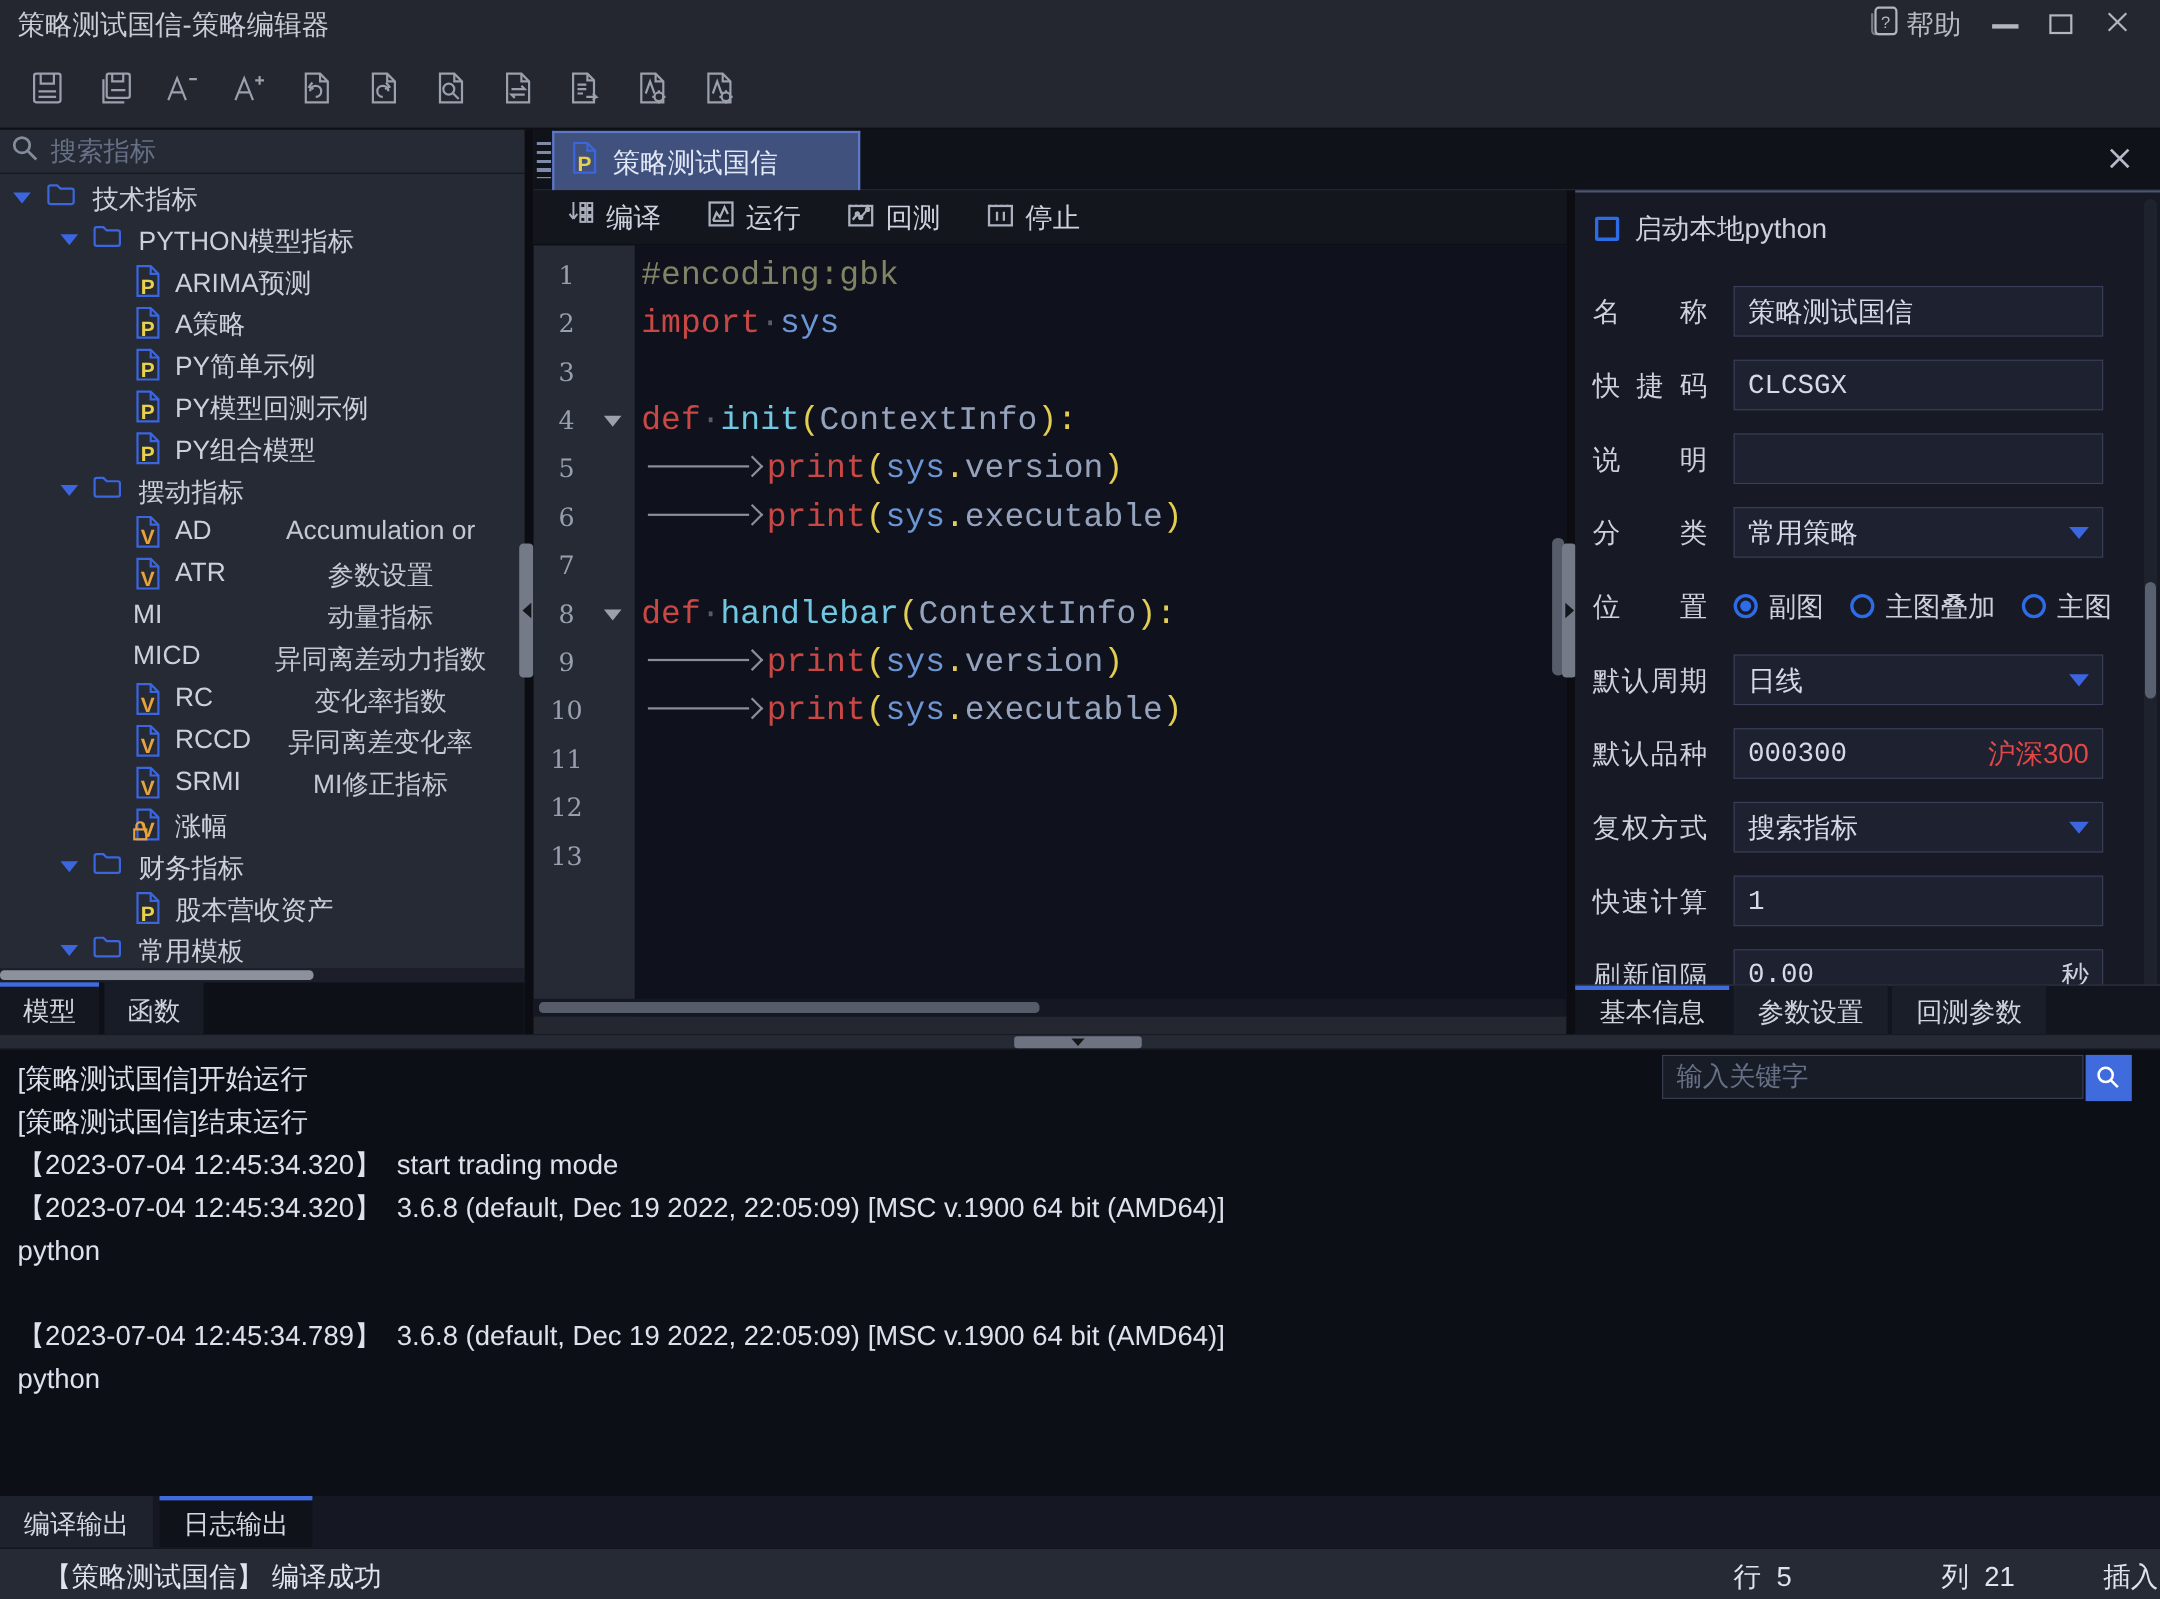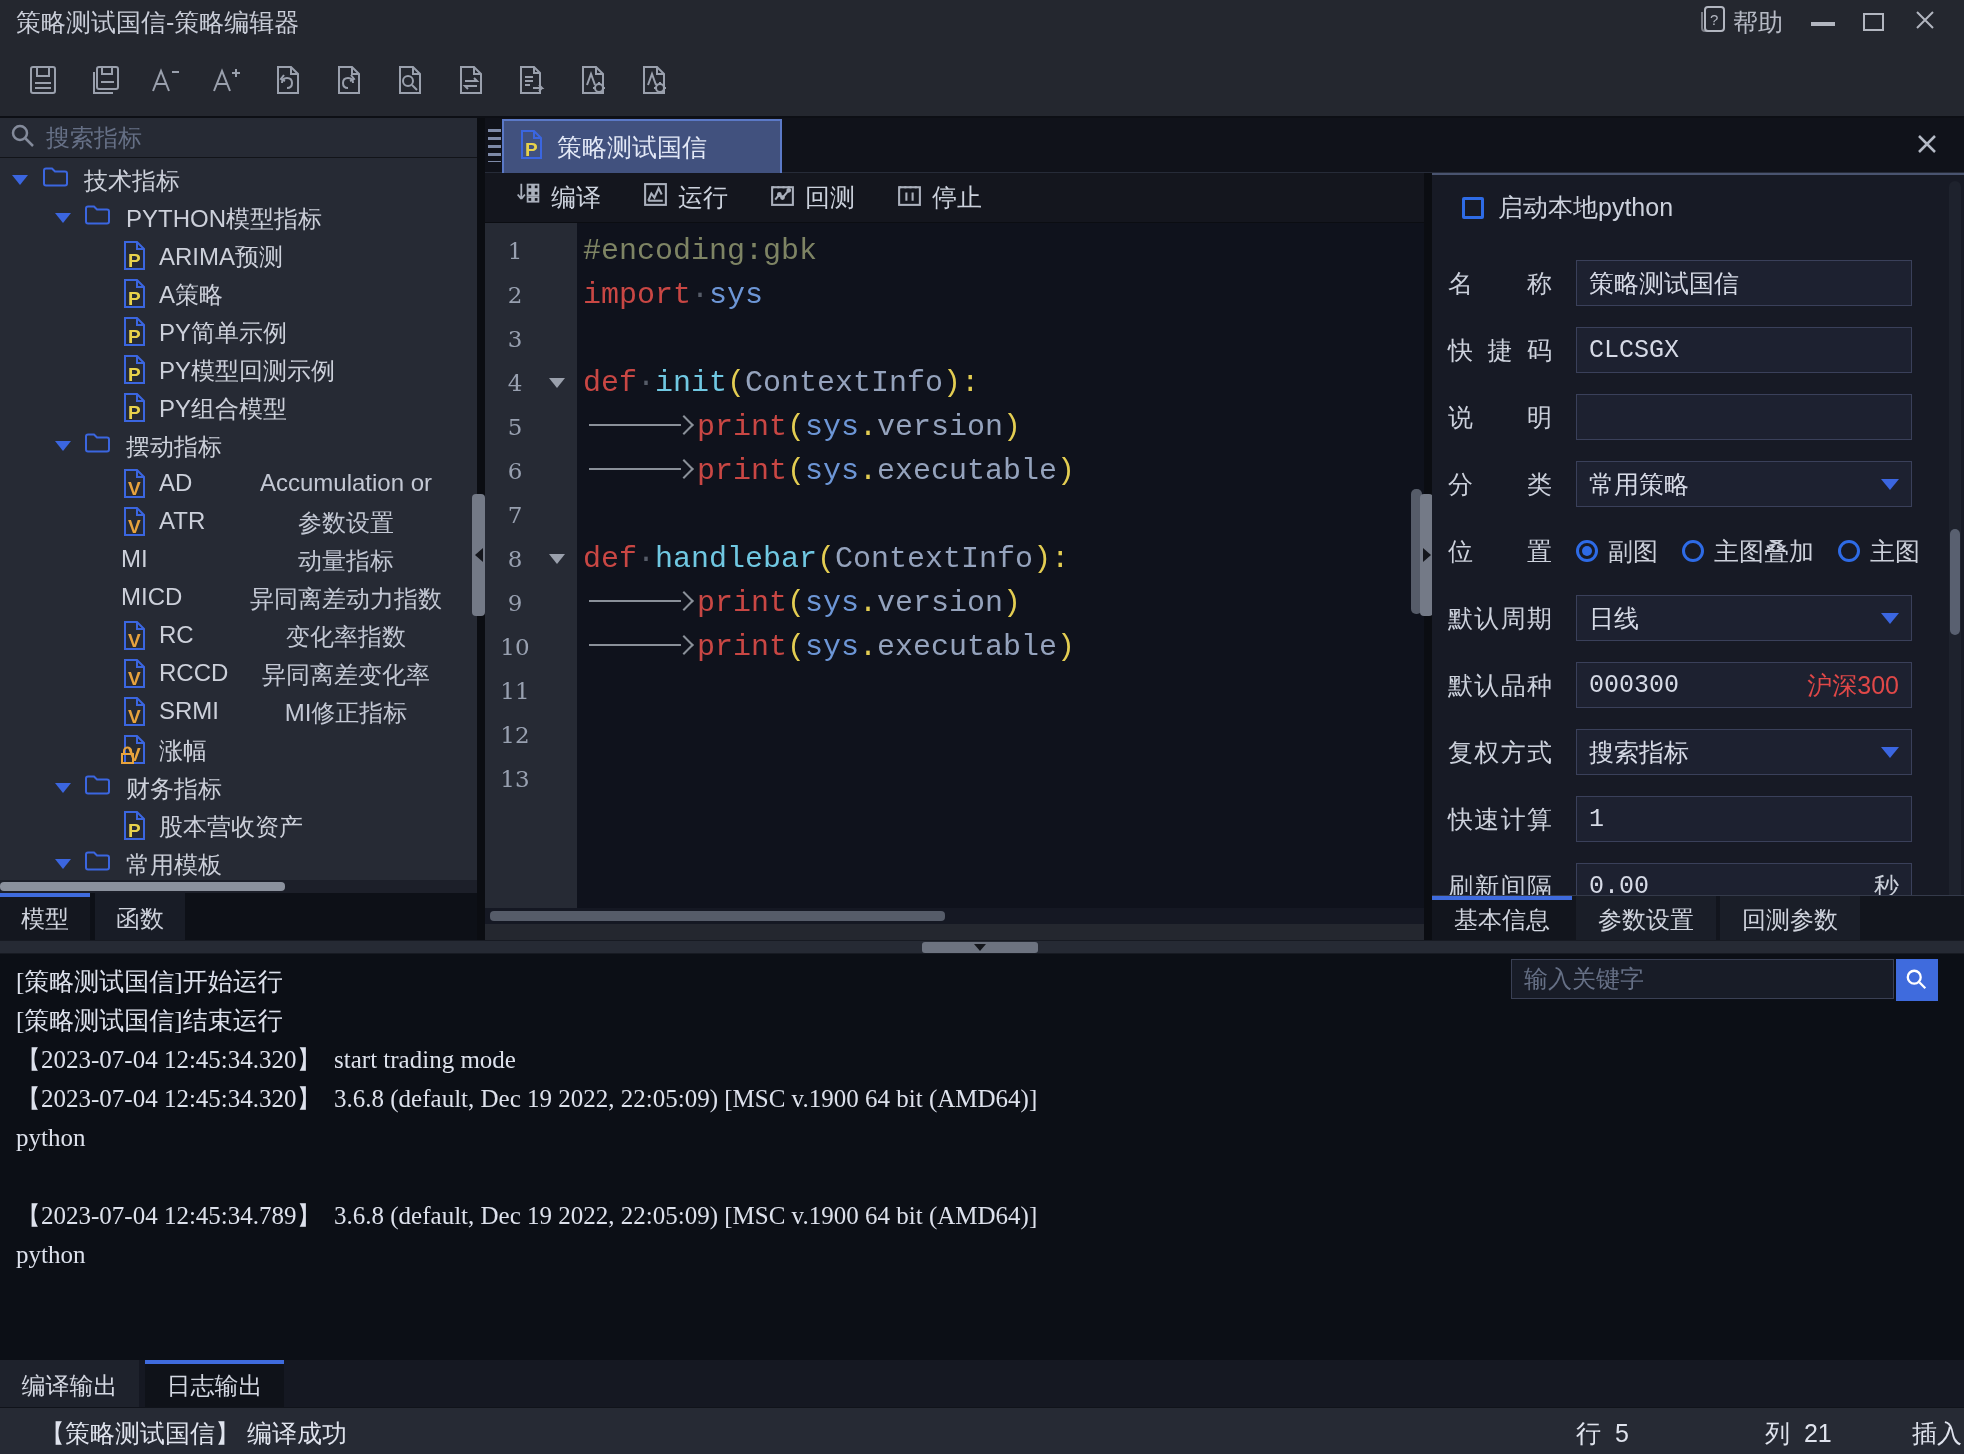--- a/index.html
+++ b/index.html
@@ -75,21 +75,21 @@
   .cm{color:#7e8464}.kw{color:#c94744}.mod{color:#6d96d6}.id{color:#95a3bd}.fn{color:#70c8e2}.pt{color:#e3cd52}.wsdot{color:#565c68}
   .tabarrow{display:inline-block;width:112px;height:30px;position:relative;vertical-align:-5px;margin-right:2px}
   .tabarrow::before{content:"";position:absolute;left:6px;right:14px;top:14px;border-top:2px solid #8a9099}
   .tabarrow::after{content:"";position:absolute;right:4px;top:8px;width:12px;height:12px;border-right:2px solid #8a9099;border-top:2px solid #8a9099;transform:rotate(45deg)}
   #ed-vscroll{position:absolute;right:2px;top:266px;width:11px;height:125px;background:#565c69;border-radius:5px}
   #ed-hscroll{position:absolute;left:0;bottom:0;width:939px;height:16px;background:#151823}
   #ed-hscroll .thumb{position:absolute;left:5px;top:3px;width:455px;height:10px;background:#565c69;border-radius:4px}
 
   
   #panel{position:absolute;left:1432px;top:173px;width:532px;height:767px;background:#171a25;border-top:2px solid #4a5470}
-  #panel-check{margin:16px 0 0 30px;display:flex;align-items:center;gap:14px;font-size:25px;color:#ccd1dc}
+  #panel-check{margin:16px 0 0 18px;display:flex;align-items:center;gap:14px;font-size:25px;color:#ccd1dc}
   .checkbox{width:22px;height:22px;border:3px solid #2e6be6;border-radius:2px;background:transparent}
   #panel-form{margin:36px 0 0 16px}
   .prow{position:relative;height:46px;margin-bottom:21px}
   .plabel{position:absolute;left:0;top:0;width:104px;height:46px;display:flex;justify-content:space-between;align-items:center;font-size:25px;color:#ccd1dc}
   .pfield{position:absolute;left:128px;top:0;width:336px;height:46px;background:#1d2130;border:1px solid #3a405a;
     display:flex;align-items:center;padding:0 12px;font-size:25px;color:#d6dae6;white-space:nowrap}
   .pfield.mono .val{font-family:"Liberation Mono","DejaVu Sans Mono",monospace}
   .sel-caret{position:absolute;right:12px;top:17px;width:0;height:0;border-left:9px solid transparent;border-right:9px solid transparent;border-top:11px solid #3b66e0}
   .suffix{position:absolute;right:12px;font-size:25px}
   .radio-row{position:absolute;left:128px;top:0;height:46px;display:flex;align-items:center}
@@ -103,21 +103,21 @@
     background:#1a1e28;border-top:4px solid transparent;color:#d0d4de}
   .p-tab.active{background:#12151d;border-top-color:#3f6bdd}
 
   
   #logarea{position:absolute;left:0;top:954px;width:1964px;height:406px;background:#0c0f16;overflow:hidden}
   #log-search{position:absolute;top:5px;right:26px;display:flex}
   #log-search input{width:383px;height:40px;background:#181c27;border:1px solid #3a4054;color:#c6cbd8;font-size:24px;padding:0 12px;font-family:Liberation Serif, serif}
   #log-search .btn{width:42px;height:42px;background:#3f6bdd;display:flex;align-items:center;justify-content:center;margin-left:2px}
   #log-search .btn svg{stroke:#fff;fill:none;stroke-width:2.5}
   #log-lines{position:absolute;left:16px;top:8px}
-  .lline{height:39px;line-height:39px;font-family:Liberation Serif, serif;font-size:25px;color:#dde1ec;white-space:pre}
+  .lline{height:39px;line-height:39px;font-family:Liberation Sans, sans-serif;font-size:25px;color:#dde1ec;white-space:pre}
 
   
   #outtabs{position:absolute;left:0;top:1360px;width:1964px;height:47px;background:#151822;display:flex}
   .o-tab{width:139px;margin-right:6px;display:flex;align-items:center;justify-content:center;font-size:24px;
     background:#1e222c;border-top:4px solid transparent;color:#d3d7e1}
   .o-tab.active{background:#0f1219;border-top-color:#3f6bdd}
   #statusbar{position:absolute;left:0;top:1407px;width:1964px;height:47px;background:#262a34;border-top:1px solid #10131a;font-size:25px;color:#dfe3ed}
   #status-left{position:absolute;left:40px;top:9px;white-space:pre}
   .status-item{position:absolute;top:9px;white-space:pre}
 </style>

